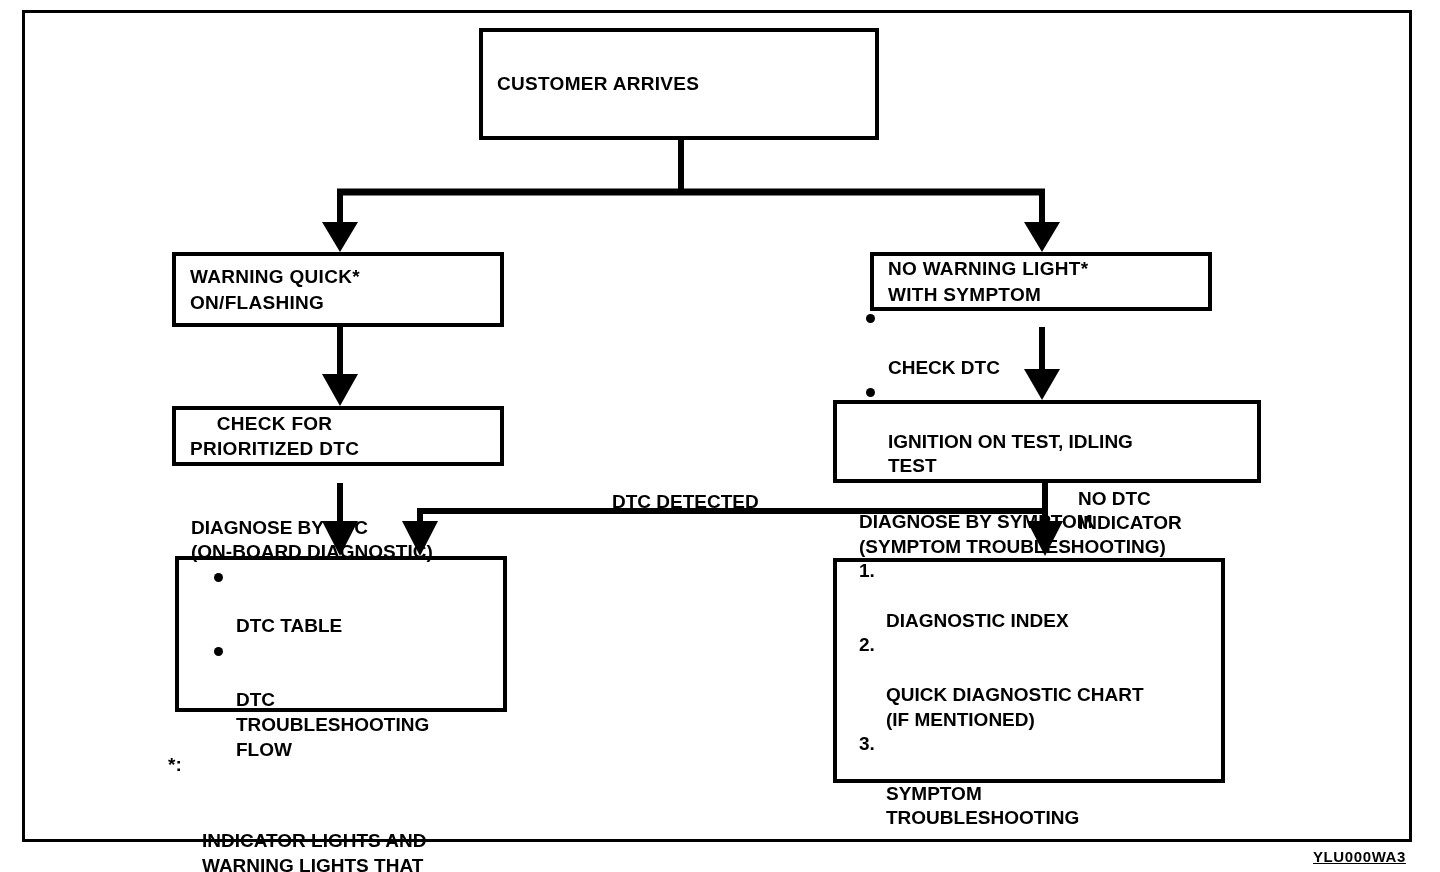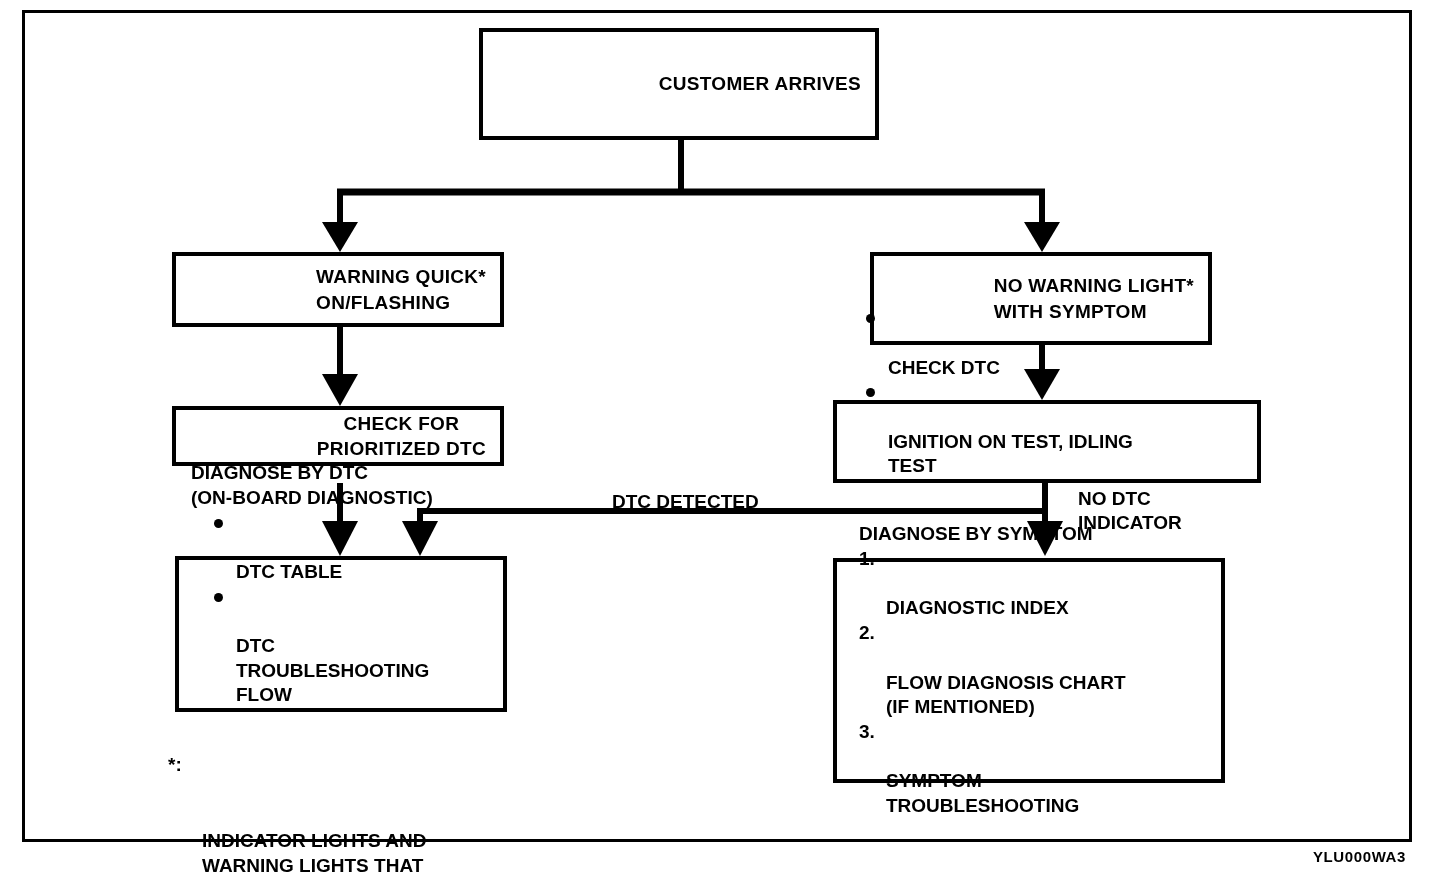--- a/index.html
+++ b/index.html
@@ -39,21 +39,21 @@
     justify-content: center;
   }
   .node-text {
     font-size: 19px;
     font-weight: bold;
     letter-spacing: 0.3px;
     line-height: 1.32;
     white-space: pre;
   }
   .center-block {
-    align-items: flex-end;
+    align-items: flex-start;
   }
   .center-block .inner {
     text-align: left;
   }
   .inner {
     padding: 0 14px;
   }
   ul.bullets, ol.nums {
     margin: 0;
     padding: 0;
@@ -166,21 +166,21 @@
     </div>
   </div>
 
   <div class="node center-block" style="left:172px; top:252px; width:332px; height:75px;">
     <div class="inner">
       <div class="node-text">WARNING QUICK*</div>
       <div class="node-text">ON/FLASHING</div>
     </div>
   </div>
 
-  <div class="node center-block" style="left:870px; top:252px; width:342px; height:93px;">
+  <div class="node center-block" style="left:870px; top:252px; width:342px; height:59px;">
     <div class="inner">
       <div class="node-text">NO WARNING LIGHT*</div>
       <div class="node-text">WITH SYMPTOM</div>
     </div>
   </div>
 
   <div class="node center-block" style="left:172px; top:406px; width:332px; height:60px;">
     <div class="inner">
       <div class="node-text" style="text-align:center;">CHECK FOR</div>
       <div class="node-text" style="text-align:center;">PRIORITIZED DTC</div>
@@ -194,21 +194,21 @@
         <span>CHECK DTC</span>
       </li>
       <li>
         <span class="bullet-dot"></span>
         <span>IGNITION ON TEST, IDLING
 TEST</span>
       </li>
     </ul>
   </div>
 
-  <div class="node" style="left:175px; top:556px; width:332px; height:156px; justify-content:flex-end; padding-top:10px;">
+  <div class="node" style="left:175px; top:556px; width:332px; height:156px; justify-content:center; padding-top:10px;">
     <div class="inner" style="padding:0 12px;">
       <div class="head-line">DIAGNOSE BY DTC</div>
       <div class="head-line">(ON-BOARD DIAGNOSTIC)</div>
       <ul class="bullets" style="padding-left:18px;">
         <li>
           <span class="bullet-dot"></span>
           <span>DTC TABLE</span>
         </li>
         <li>
           <span class="bullet-dot"></span>
@@ -216,28 +216,29 @@
 TROUBLESHOOTING
 FLOW</span>
         </li>
       </ul>
     </div>
   </div>
 
   <div class="node" style="left:833px; top:558px; width:392px; height:225px; justify-content:center;">
     <div class="inner" style="padding:0 22px;">
       <div class="head-line">DIAGNOSE BY SYMPTOM</div>
+      <div class="head-line">(SYMPTOM TROUBLESHOOTING)</div>
       <ol class="nums">
         <li>
           <span class="num">1.</span>
           <span>DIAGNOSTIC INDEX</span>
         </li>
         <li>
           <span class="num">2.</span>
-          <span>FLOW DIAGNOSIS CHART
+          <span>QUICK DIAGNOSTIC CHART
  (IF MENTIONED)</span>
         </li>
         <li>
           <span class="num">3.</span>
           <span>SYMPTOM
 TROUBLESHOOTING</span>
         </li>
       </ol>
     </div>
   </div>
@@ -247,15 +248,15 @@
   <div class="edge-label" style="left:1078px; top:487px;">NO DTC
 INDICATOR</div>
 
   <div class="footnote" style="left:168px; top:752px; width:420px;">
     <span class="star">*:</span>
     <span class="fn-body" style="display:block;">INDICATOR LIGHTS AND
 WARNING LIGHTS THAT
 INDICATE MALFUNCTIONS</span>
   </div>
 
-  <div class="figure-code" style="left:1313px; top:848px;">YLU000WA3</div>
+  <div class="figure-code" style="left:1313px; top:848px;text-decoration:underline;">YLU000WA3</div>
 
 </div>
 
 </body></html>

